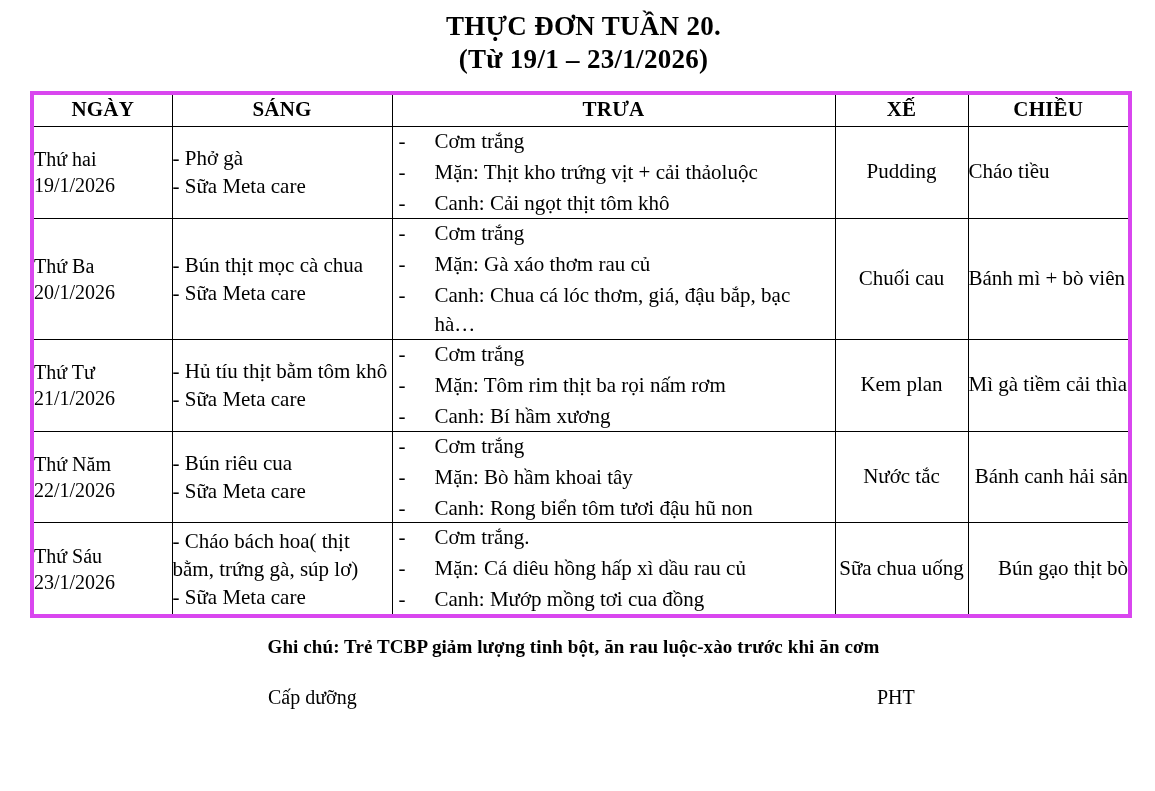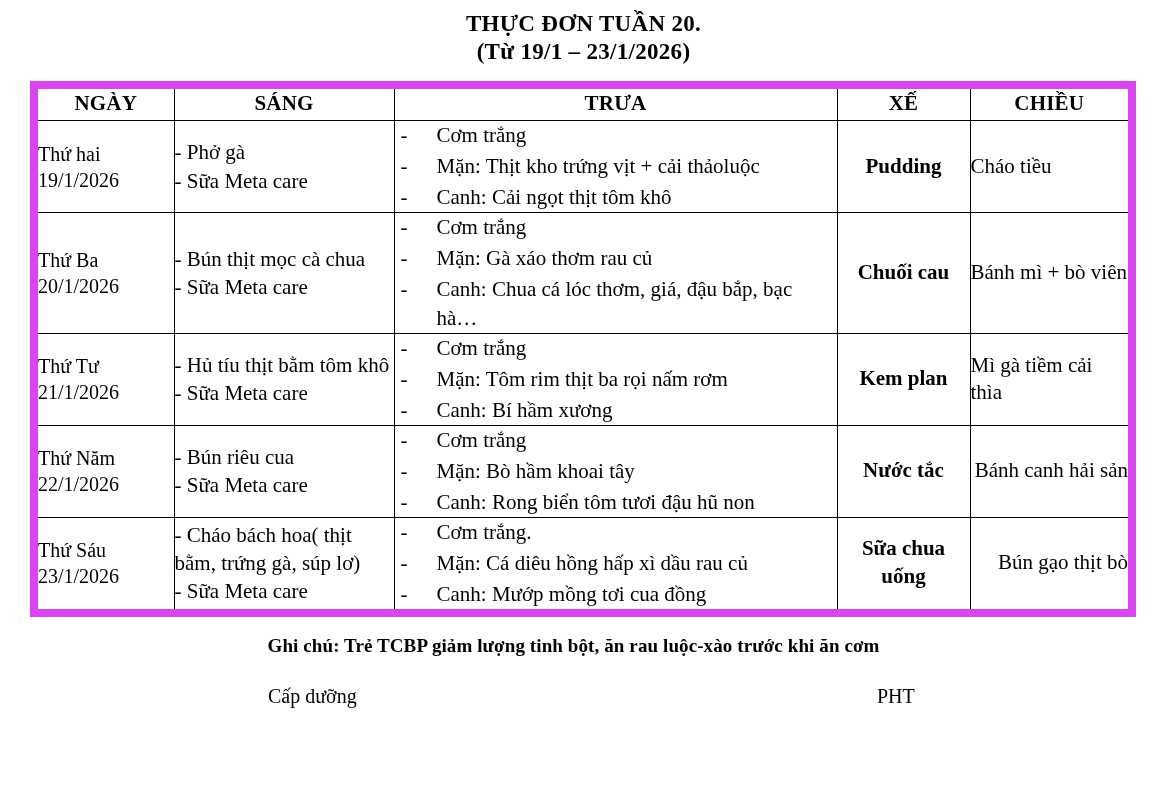--- a/index.html
+++ b/index.html
@@ -19,31 +19,31 @@
     width: 1155px;
     height: 791px;
     box-sizing: border-box;
   }
   .title-block {
     text-align: center;
     padding-top: 10px;
     line-height: 1.22;
   }
   .title-line {
-    font-size: 23px;
+    font-size: 27px;
     font-weight: bold;
     letter-spacing: 0.3px;
     margin-left: 12px;
   }
   .menu-table {
     border-collapse: collapse;
     table-layout: fixed;
     margin: 15px 0 0 30px;
     width: 1098px;
-    border: 8px solid #d946ef;
+    border: 4px solid #d946ef;
   }
   .menu-table td, .menu-table th {
     border: 1.3px solid #000;
     padding: 0;
     vertical-align: middle;
   }
   .menu-table th {
     font-size: 21px;
     font-weight: bold;
     text-align: center;
@@ -94,21 +94,20 @@
     position: absolute;
     left: 6px;
     top: 0;
   }
   .cell-snack {
     font-size: 21px;
     text-align: center;
     line-height: 1.32;
     padding: 4px 2px;
     vertical-align: middle;
-    font-weight: bold;
   }
   .cell-eve {
     font-size: 21px;
     line-height: 1.32;
     padding: 4px 6px 4px 8px;
     vertical-align: middle;
   }
   .cell-eve.center { text-align: right; }
 
   .note {

